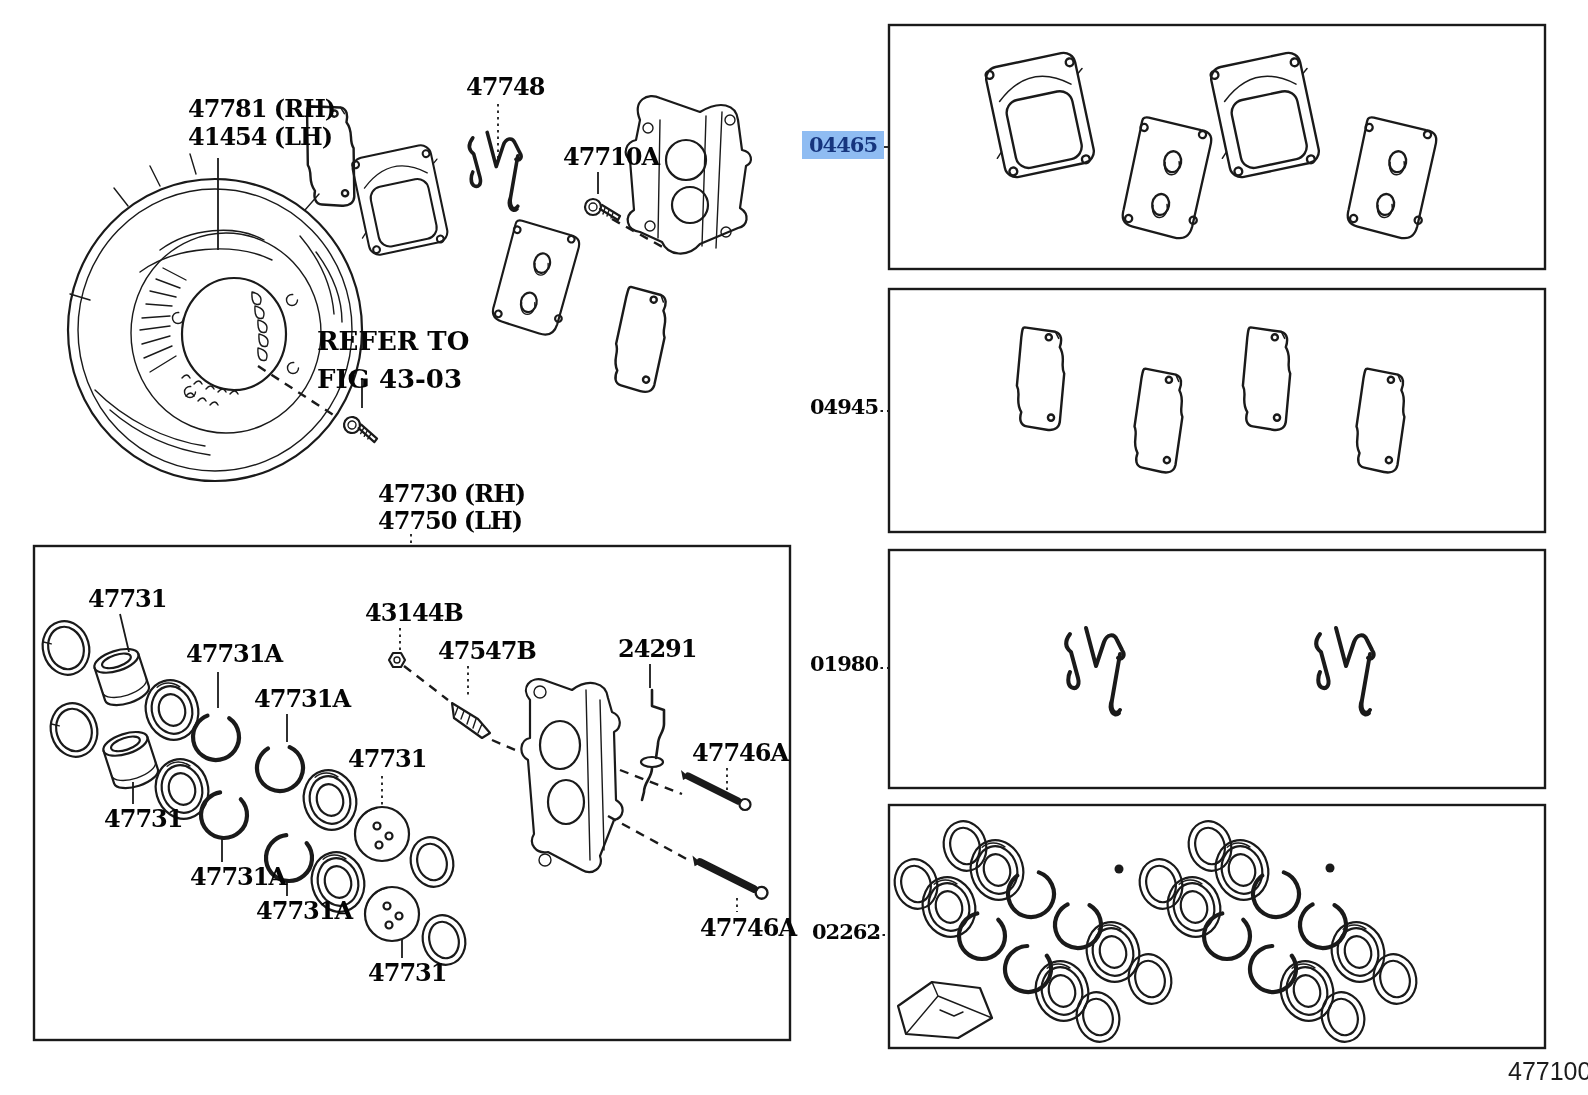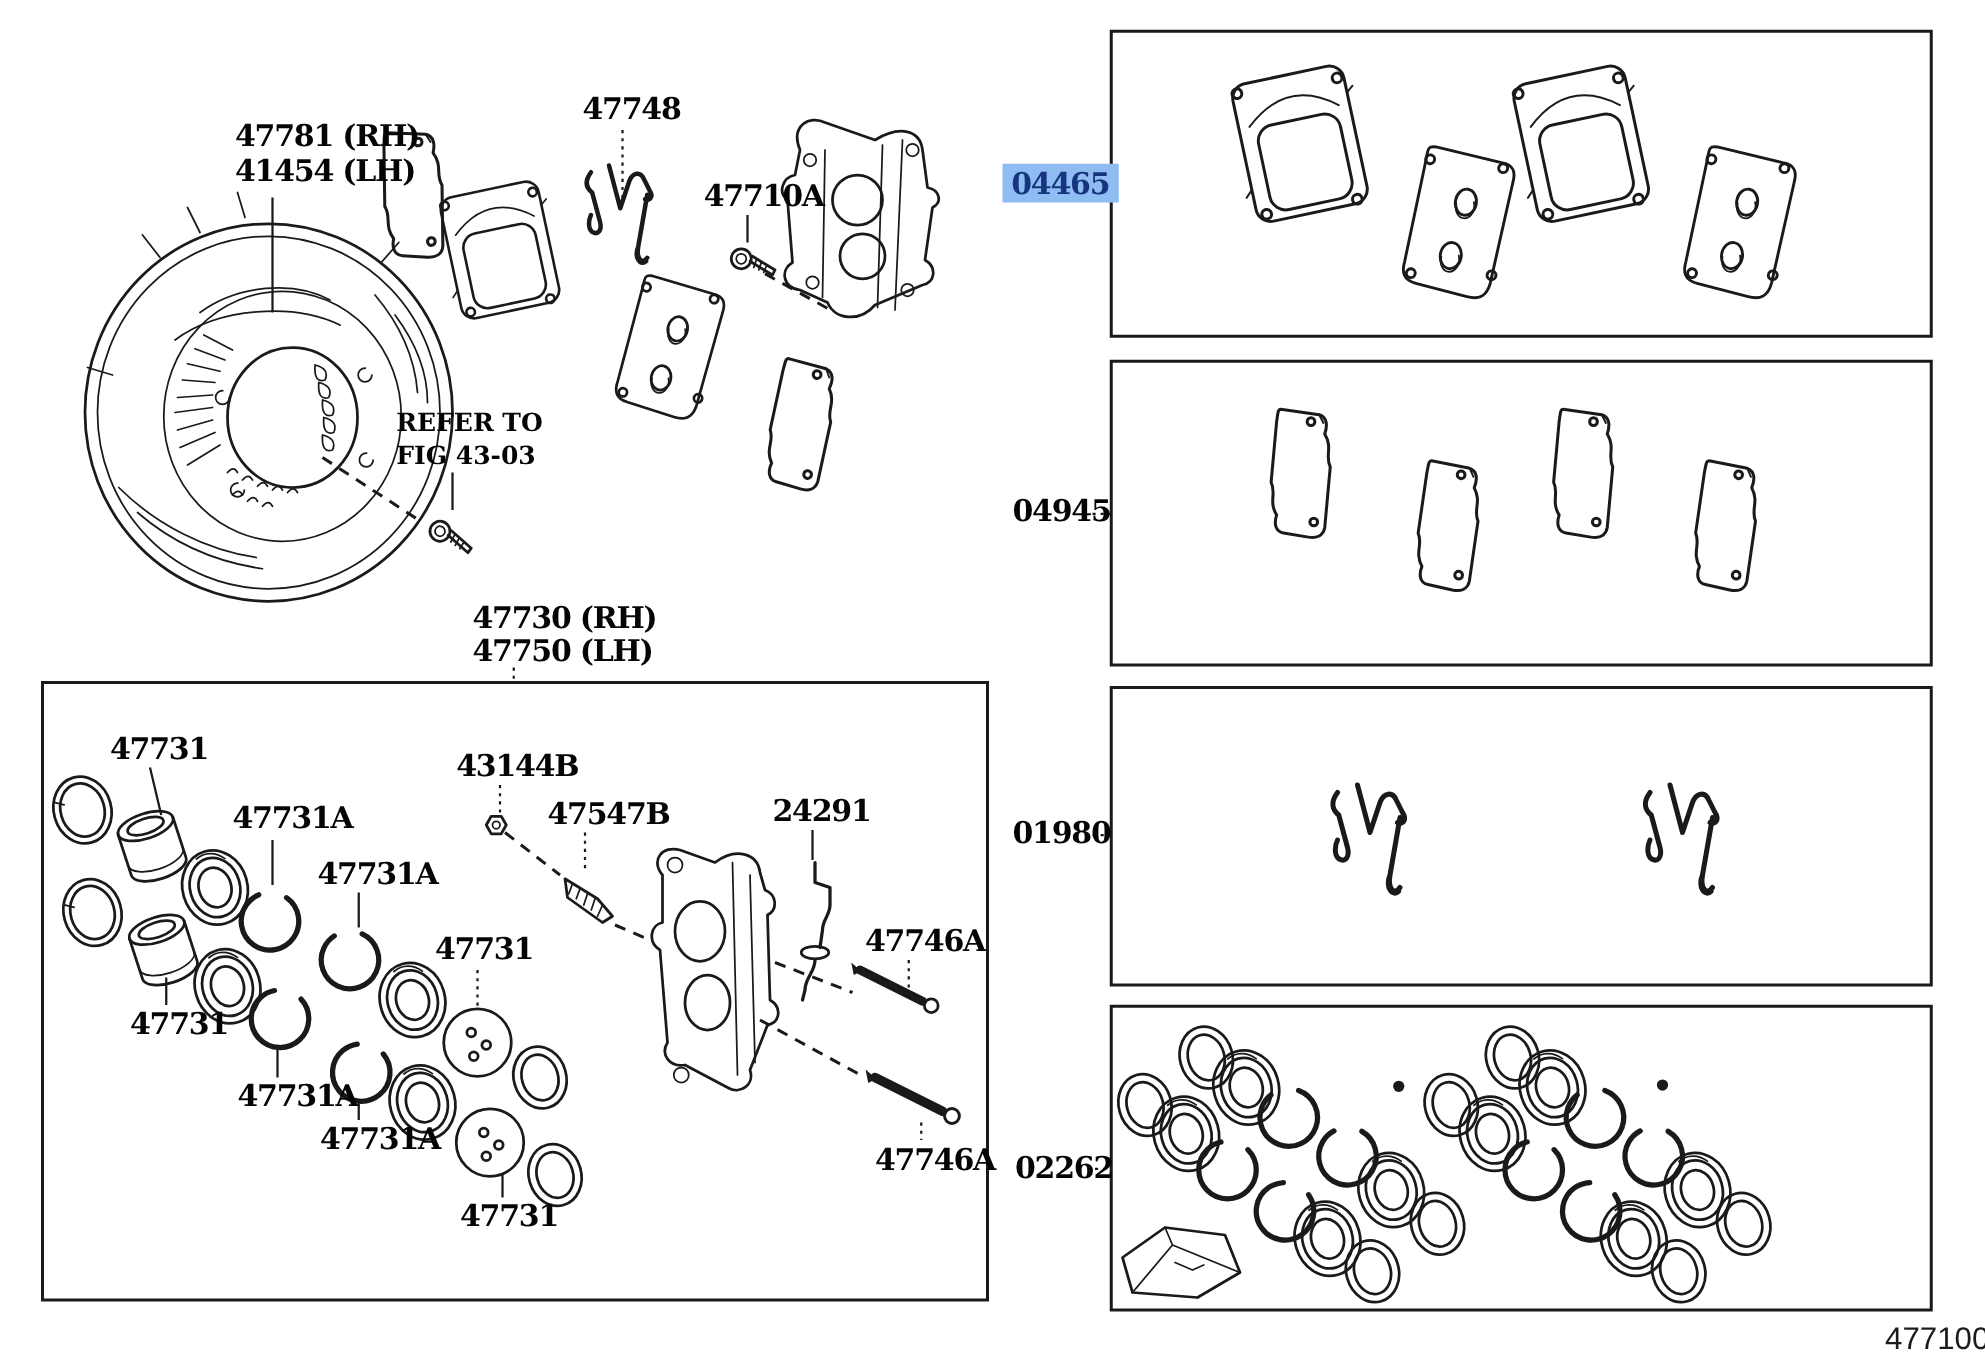--- a/index.html
+++ b/index.html
@@ -5,22 +5,22 @@
   :root{
     --line:#1a1a1a;
     --hl-bg:#8fbcf2;
     --hl-tx:#16357e;
   }
   html,body{margin:0;padding:0;background:#ffffff;}
   #stage{position:relative;width:1588px;height:1095px;background:#ffffff;overflow:hidden;
          font-family:"DejaVu Serif",serif;}
   .lbl{position:absolute;font-family:"DejaVu Serif",serif;font-weight:700;font-size:24px;
        line-height:1.05;color:#050505;white-space:nowrap;letter-spacing:-1px;}
-  .lbl.note{font-size:20px;letter-spacing:0px;}
-  .lbl.kit{font-size:24px;}
+  .lbl.note{font-size:26px;letter-spacing:0px;}
+  .lbl.kit{font-size:21px;}
   .lbl.hl{background:var(--hl-bg);color:var(--hl-tx);padding:3px 7px;}
   .lbl.footer{font-family:"Liberation Sans",sans-serif;font-weight:400;font-size:25px;
        letter-spacing:0px;color:#1c1c1c;}
   svg{position:absolute;left:0;top:0;}
   .art{stroke:var(--line);fill:none;stroke-width:2.2;stroke-linecap:round;stroke-linejoin:round;}
   .t{stroke-width:1.4;}
   .artf{fill:var(--line);stroke:none;}
   .box{stroke:var(--line);fill:none;stroke-width:2.4;}
   .tie{stroke:var(--line);fill:none;stroke-width:1.8;}
   .dot{stroke-dasharray:2.5 4;}
@@ -328,21 +328,21 @@
     <path class="tie dsh" d="M620,770 L682,794"></path>
     <path class="tie dsh" d="M608,816 L692,862"></path>
   </g>
 </svg>
 
 <div class="lbl" style="left:188px;top:96px">47781 (RH)</div>
 <div class="lbl" style="left:188px;top:124px">41454 (LH)</div>
 <div class="lbl" style="left:466px;top:74px">47748</div>
 <div class="lbl" style="left:563px;top:144px">47710A</div>
 <div class="lbl note" style="left:317px;top:328px">REFER TO</div>
-<div class="lbl note" style="left:317px;top:354px">FIG 43-03</div>
+<div class="lbl note" style="left:317px;top:366px">FIG 43-03</div>
 <div class="lbl" style="left:378px;top:481px">47730 (RH)</div>
 <div class="lbl" style="left:378px;top:508px">47750 (LH)</div>
 
 <div class="lbl" style="left:88px;top:586px">47731</div>
 <div class="lbl" style="left:365px;top:600px">43144B</div>
 <div class="lbl" style="left:438px;top:638px">47547B</div>
 <div class="lbl" style="left:618px;top:636px">24291</div>
 <div class="lbl" style="left:186px;top:641px">47731A</div>
 <div class="lbl" style="left:254px;top:686px">47731A</div>
 <div class="lbl" style="left:692px;top:740px">47746A</div>

